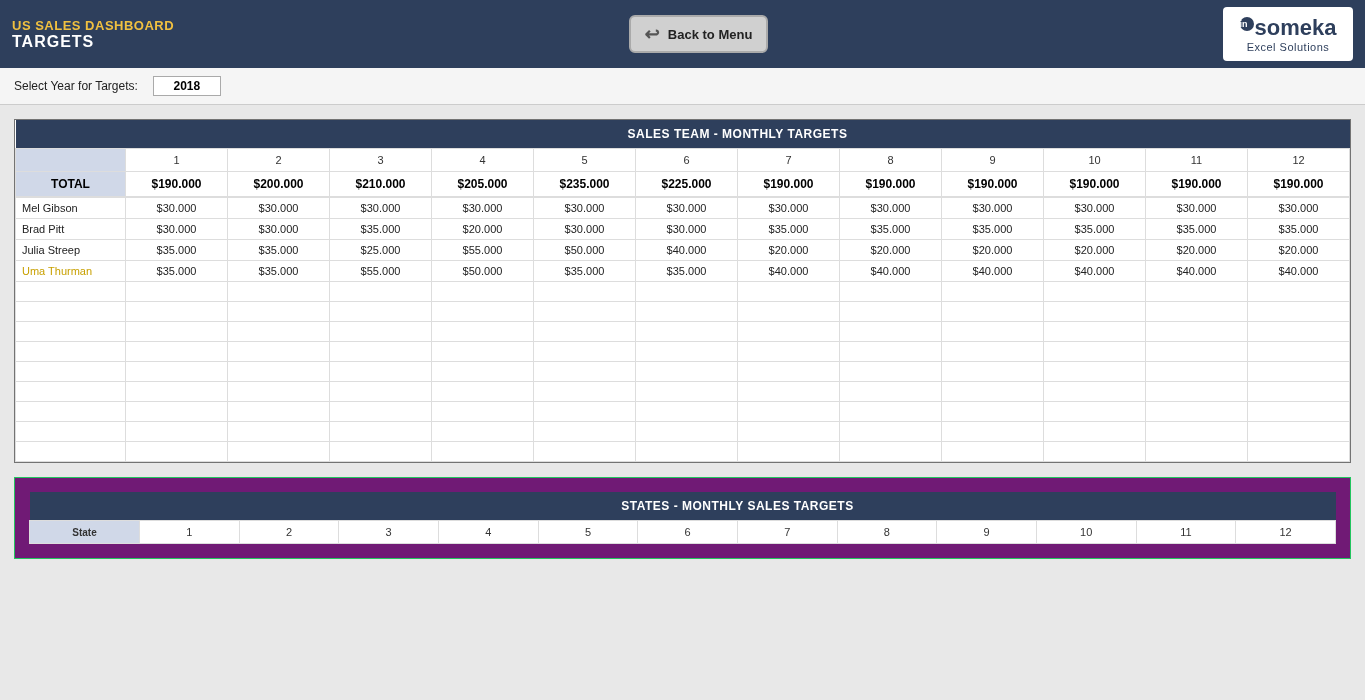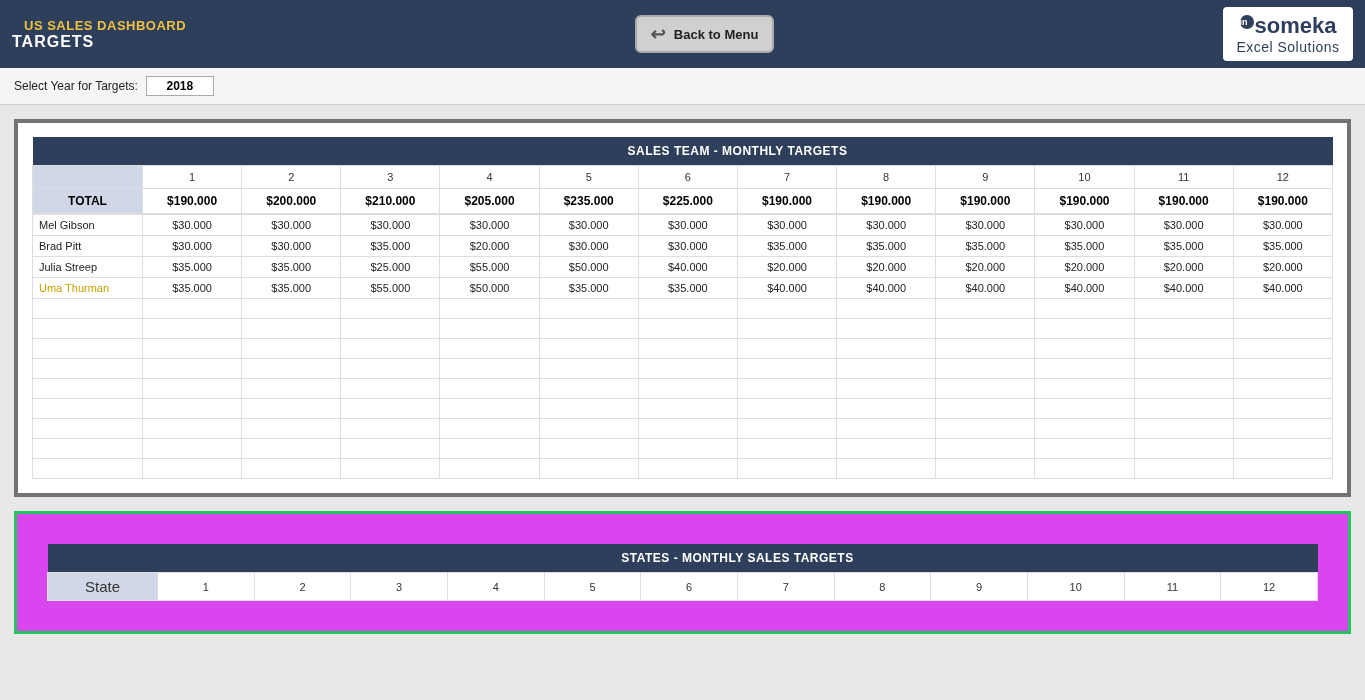--- a/index.html
+++ b/index.html
@@ -23,21 +23,20 @@
     .header-left {
       display: flex;
       flex-direction: column;
       justify-content: center;
     }
     .header-title-top {
       color: #f0c040;
       font-size: 13px;
       font-weight: bold;
       letter-spacing: 0.5px;
-      margin-left: 12px;
     }
     .header-title-bottom {
       color: #ffffff;
       font-size: 16px;
       font-weight: bold;
       letter-spacing: 1px;
     }
     .back-btn {
       background: #d0d0d0;
       border: 2px solid #aaa;
@@ -79,21 +78,21 @@
       vertical-align: super;
       margin-right: 1px;
     }
 
     
     .year-row {
       background: #f5f5f5;
       padding: 8px 14px;
       display: flex;
       align-items: center;
-      gap: 8px;
+      gap: 15px;
       border-bottom: 1px solid #ccc;
     }
     .year-label {
       font-size: 12px;
       color: #222;
     }
     .year-input {
       border: 1px solid #aaa;
       padding: 2px 8px;
       font-size: 12px;
@@ -106,22 +105,21 @@
     .main-content {
       padding: 14px;
       display: flex;
       flex-direction: column;
       gap: 14px;
     }
 
     
     .table-container {
       background: white;
-      border: 4px solid #737373;
-      padding: 14px;
+      border: 1px solid #737373;
     }
 
     
     .data-table {
       width: 100%;
       border-collapse: collapse;
       table-layout: fixed;
     }
     .data-table .section-header-row td {
       background: #2e3f5c;
@@ -136,22 +134,22 @@
       background: #ffffff;
       text-align: center;
       font-size: 11px;
       color: #333;
       padding: 5px 2px;
       border: 1px solid #ddd;
       font-weight: normal;
     }
     .data-table .col-header-row td.row-label-header {
       background: #d0d8e8;
-      font-weight: normal;
-      font-size: 15px;
+      font-weight: bold;
+      font-size: 10px;
       margin-left: 18px;
     }
     .data-table .total-row td {
       font-weight: bold;
       font-size: 12px;
       padding: 5px 4px;
       border: 1px solid #ddd;
       text-align: center;
     }
     .data-table .total-row td.row-label {
@@ -183,23 +181,23 @@
       padding: 4px;
       border: 1px solid #ddd;
       height: 20px;
     }
     .row-label-col {
       width: 110px;
     }
 
     
     .states-table-container {
-      background: #d946ef;
-      border: 3px solid #22c55e;
-      padding: 30px;
+      background: #701a75;
+      border: 1px solid #22c55e;
+      padding: 14px;
     }
   </style>
 </head>
 <body>
 
 <div class="header">
   <div class="header-left">
     <span class="header-title-top">US SALES DASHBOARD</span>
     <span class="header-title-bottom">TARGETS</span>
   </div>
@@ -208,21 +206,21 @@
     <span class="arrow-icon">↩</span>
     <span>Back to Menu</span>
   </button>
 
   <div class="logo-box">
     <div>
       <span style="font-size:22px;font-weight:bold;color:#2e3f5c;">
         <span class="logo-circle">in</span><span>someka</span>
       </span>
     </div>
-    <div style="font-size:14px;color:#2e3f5c;letter-spacing:0.5px;text-align:right;">Excel Solutions</div>
+    <div style="font-size:11px;color:#2e3f5c;letter-spacing:0.5px;text-align:right;">Excel Solutions</div>
   </div>
 </div>
 
 <div class="year-row">
   <span class="year-label">Select Year for Targets:</span>
   <input class="year-input" type="text" value="2018" style="">
 </div>
 
 <div class="main-content">
 

